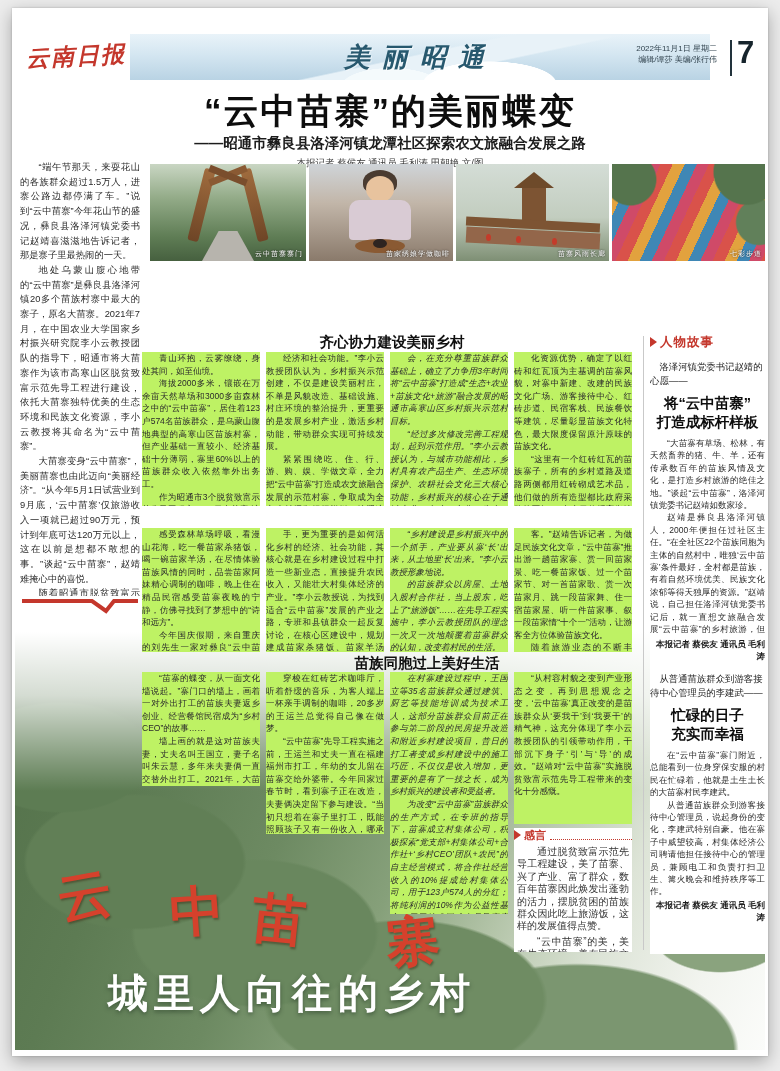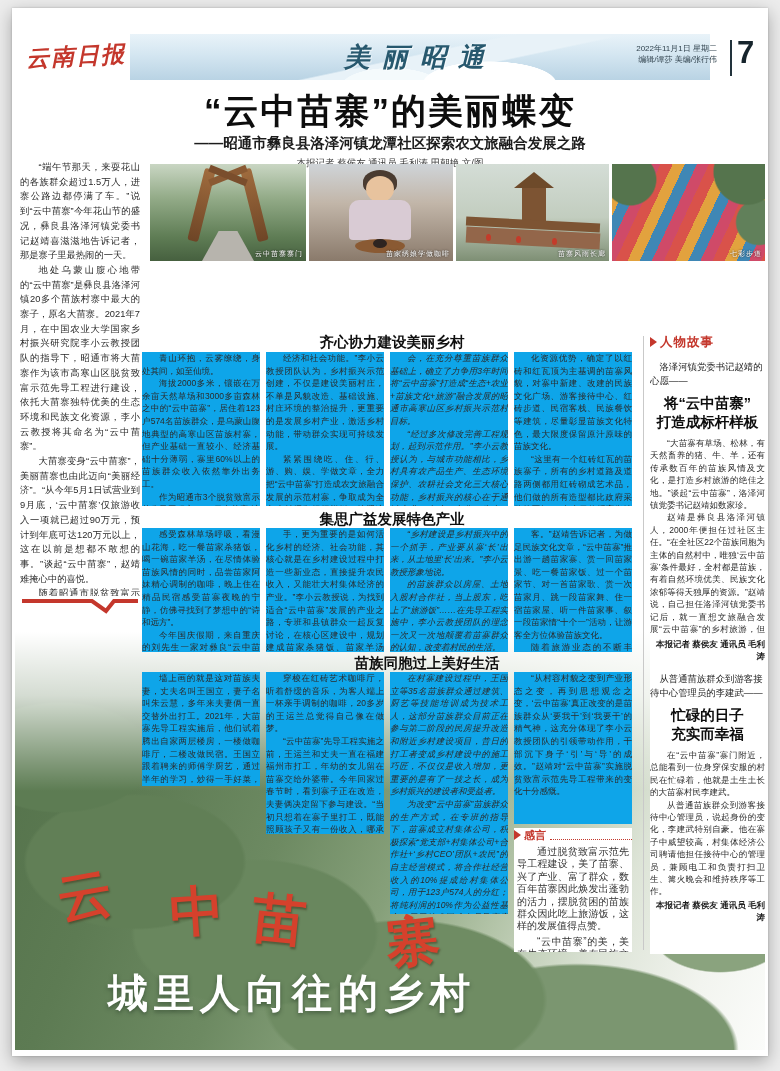--- a/index.html
+++ b/index.html
@@ -67,21 +67,21 @@
       font-size:9.3px;line-height:14.7px;text-align:justify;color:#2a2a2a;z-index:2;}
   .intro .para{margin:0;text-indent:2em;}
   .flourish{position:absolute;left:8px;top:588px;width:120px;height:18px;z-index:2;}
 
   
   .sec-h{position:absolute;text-align:center;font-size:14.5px;font-weight:bold;color:#0f0f0f;z-index:2;}
   .sh1{left:130px;width:500px;top:325px;}
   .sh2{left:130px;width:500px;top:502px;}
   .sh3{left:250px;width:330px;top:646px;}
   .col{position:absolute;width:118px;overflow:hidden;font-size:8.5px;line-height:12.6px;
-      text-align:justify;color:#2b2b2b;background:#0ea5e9;z-index:2;}
+      text-align:justify;color:#2b2b2b;background:#bef264;z-index:2;}
   .col .para{margin:0;text-indent:2em;}
   .c1{left:130px;} .c2{left:254px;} .c3{left:378px;font-style:italic;} .c4{left:502px;}
   .r1{top:344px;height:154px;} .r2{top:520px;height:124px;}
   .s3c1{top:664px;height:114px;} .s3c2{top:664px;height:162px;}
   .s3c3{top:664px;height:242px;} .s3c4{top:664px;height:152px;}
 
   
   .ganyan{position:absolute;left:502px;top:820px;width:118px;height:124px;background:#fff;z-index:2;overflow:hidden;}
   .gy-head{display:flex;align-items:center;margin-bottom:3px;}
   .gy-label{color:#c4372c;font-weight:bold;font-size:11px;margin-right:4px;white-space:nowrap;}
@@ -199,39 +199,39 @@
     </div>
   <div class="col c3 r1">
       <p class="para">会，在充分尊重苗族群众基础上，确立了力争用3年时间将“云中苗寨”打造成“生态+农业+苗族文化+旅游”融合发展的昭通市高寒山区乡村振兴示范村目标。</p>
       <p class="para">“经过多次修改完善工程规划，起到示范作用。”李小云教授认为，与城市功能相比，乡村具有农产品生产、生态环境保护、农耕社会文化三大核心功能，乡村振兴的核心在于通过产业、人才、文化、生态、组织的振兴，实现农业强、农村美、农民富。</p>
     </div>
   <div class="col c4 r1">
       <p class="para">化资源优势，确定了以红砖和红瓦顶为主基调的苗寨风貌，对寨中新建、改建的民族文化广场、游客接待中心、红砖步道、民宿客栈、民族餐饮等建筑，尽量彰显苗族文化特色，最大限度保留原汁原味的苗族文化。</p>
       <p class="para">“这里有一个红砖红瓦的苗族寨子，所有的乡村道路及道路两侧都用红砖砌成艺术品，他们做的所有造型都比政府采购的要好。”李小云教授高兴地说。</p>
     </div>
 
-  <div class="sec-h sh2">集思广益发展特色产业</div>
   <div class="col c1 r2">
       <p class="para">感受森林草场呼吸，看漫山花海，吃一餐苗家杀猪饭，喝一碗苗家羊汤，在尽情体验苗族风情的同时，品尝苗家阿妹精心调制的咖啡，晚上住在精品民宿感受苗寨夜晚的宁静，仿佛寻找到了梦想中的“诗和远方”。</p>
       <p class="para">今年国庆假期，来自重庆的刘先生一家对彝良“云中苗寨”的气候、生态和民族风情赞不绝口。他说，对居住在四川和重庆乃至长江流域的人来说，海拔2000多米的“云中苗寨”，是绝佳的避暑胜地和体验苗族风情的好地方。</p>
     </div>
   <div class="col c2 r2">
       <p class="para">手，更为重要的是如何活化乡村的经济、社会功能，其核心就是在乡村建设过程中打造一些新业态，直接提升农民收入，又能壮大村集体经济的产业。”李小云教授说，为找到适合“云中苗寨”发展的产业之路，专班和县镇群众一起反复讨论，在核心区建设中，规划建成苗家杀猪饭、苗家羊汤锅、百米烧烤长廊等地方美食，建设了千亩万寿菊花海，形成观光农业，将洁净清幽的数千亩森林打造成亲子乐园，万亩草场建成星空露营基地，将村集体、村民闲置的房屋改造成咖啡厅、民宿、专家工作站等，从而形成集吃住行游购娱于一体的乡村旅游业态。“让产业规划真正从老百姓</p>
     </div>
   <div class="col c3 r2">
       <p class="para">“乡村建设是乡村振兴中的一个抓手，产业要从寨‘长’出来，从土地里‘长’出来。”李小云教授形象地说。</p>
       <p class="para">的苗族群众以房屋、土地入股村合作社，当上股东，吃上了“旅游饭”……在先导工程实施中，李小云教授团队的理念一次又一次地颠覆着苗寨群众的认知，改变着村民的生活。</p>
     </div>
   <div class="col c4 r2">
       <p class="para">客。”赵靖告诉记者，为做足民族文化文章，“云中苗寨”推出游一趟苗家寨、赏一回苗家景、吃一餐苗家饭、过一个苗家节、对一首苗家歌、赏一次苗家月、跳一段苗家舞、住一宿苗家屋、听一件苗家事、叙一段苗家情“十个一”活动，让游客全方位体验苗族文化。</p>
       <p class="para">随着旅游业态的不断丰富，“云中苗寨”人气越来越旺，苗族群众在家门口吃上了“旅游饭”。</p>
     </div>
 
   <div class="sec-h sh3">苗族同胞过上美好生活</div>
   <div class="col c1 s3c1">
+      <p class="para">“苗寨的蝶变，从一面文化墙说起。”寨门口的墙上，画着一对外出打工的苗族夫妻返乡创业、经营餐馆民宿成为“乡村CEO”的故事……</p>
       <p class="para">墙上画的就是这对苗族夫妻，丈夫名叫王国立，妻子名叫朱云慧，多年来夫妻俩一直交替外出打工。2021年，大苗寨先导工程实施后，他们试着腾出自家两层楼房，一楼做咖啡厅，二楼改做民宿。王国立跟着聘来的师傅学厨艺，通过半年的学习，炒得一手好菜，朱云慧则负责招呼客人和饭店管理。在参与苗寨的经营管理中，夫妻俩不仅学到了技术，每个月还可以拿到“乡村CEO”的工资加提成。</p>
     </div>
   <div class="col c2 s3c2">
       <p class="para">穿梭在红砖艺术咖啡厅，听着舒缓的音乐，为客人端上一杯亲手调制的咖啡，20多岁的王运兰总觉得自己像在做梦。</p>
       <p class="para">“云中苗寨”先导工程实施之前，王运兰和丈夫一直在福建福州市打工，年幼的女儿留在苗寨交给外婆带。今年回家过春节时，看到寨子正在改造，夫妻俩决定留下参与建设。“当初只想着在寨子里打工，既能照顾孩子又有一份收入，哪承想还成了苗寨第一名咖啡师。”长着一张娃娃脸的王运兰笑呵呵地说。</p>
     </div>
   <div class="col c3 s3c3">
       <p class="para">在村寨建设过程中，王国立等35名苗族群众通过建筑、厨艺等技能培训成为技术工人，这部分苗族群众目前正在参与第二阶段的民房提升改造和附近乡村建设项目，昔日的打工者变成乡村建设中的施工巧匠，不仅仅是收入增加，更重要的是有了一技之长，成为乡村振兴的建设者和受益者。</p>
       <p class="para">为改变“云中苗寨”苗族群众的生产方式，在专班的指导下，苗寨成立村集体公司，积极探索“党支部+村集体公司+合作社+‘乡村CEO’团队+农民”的自主经营模式，将合作社经营收入的10%提成给村集体公司，用于123户574人的分红；将纯利润的10%作为公益性基金，用于特殊困难人员及家庭的临时帮扶；将纯利润的30%用于“乡村CEO”的工资提成；将纯利润的60%用于滚动发展。像王国立、朱云慧、王运兰一样，苗族群众在村集体公司和合作社上班拿薪水提成的有12人，从事保洁、保安、园林管理工作的有10人，22位苗族群众实现了家门口务工。</p>
     </div>

